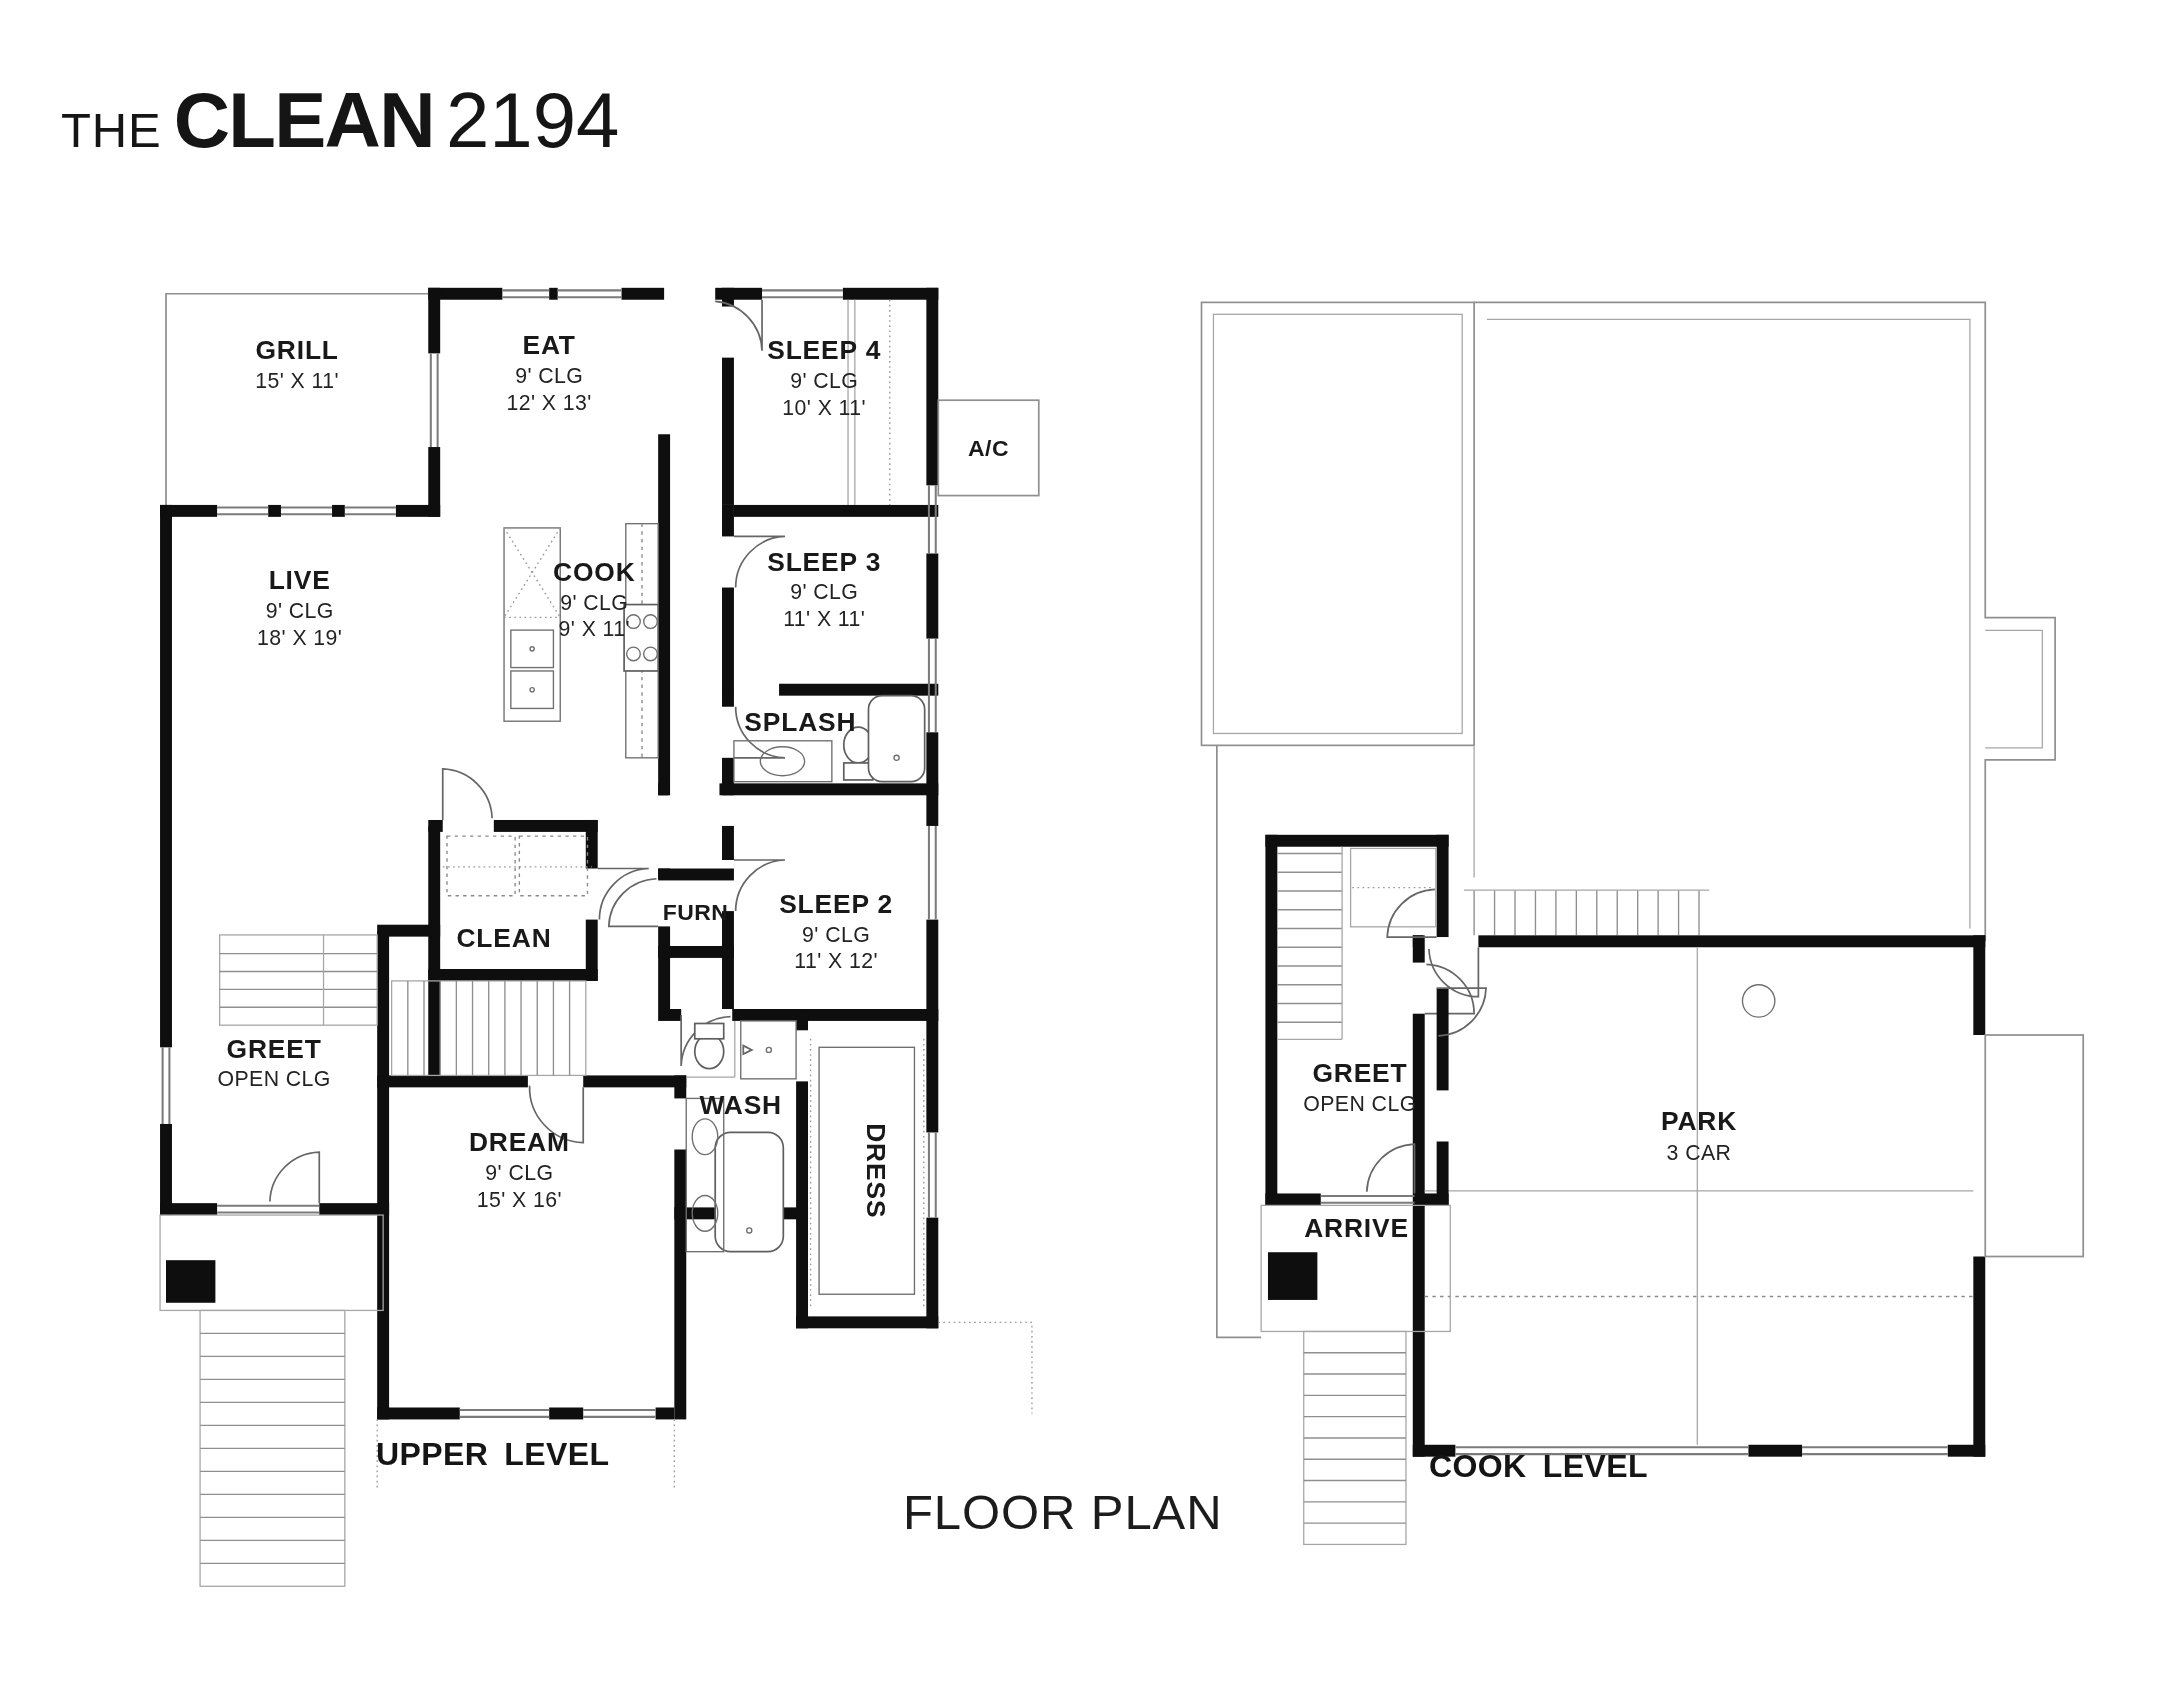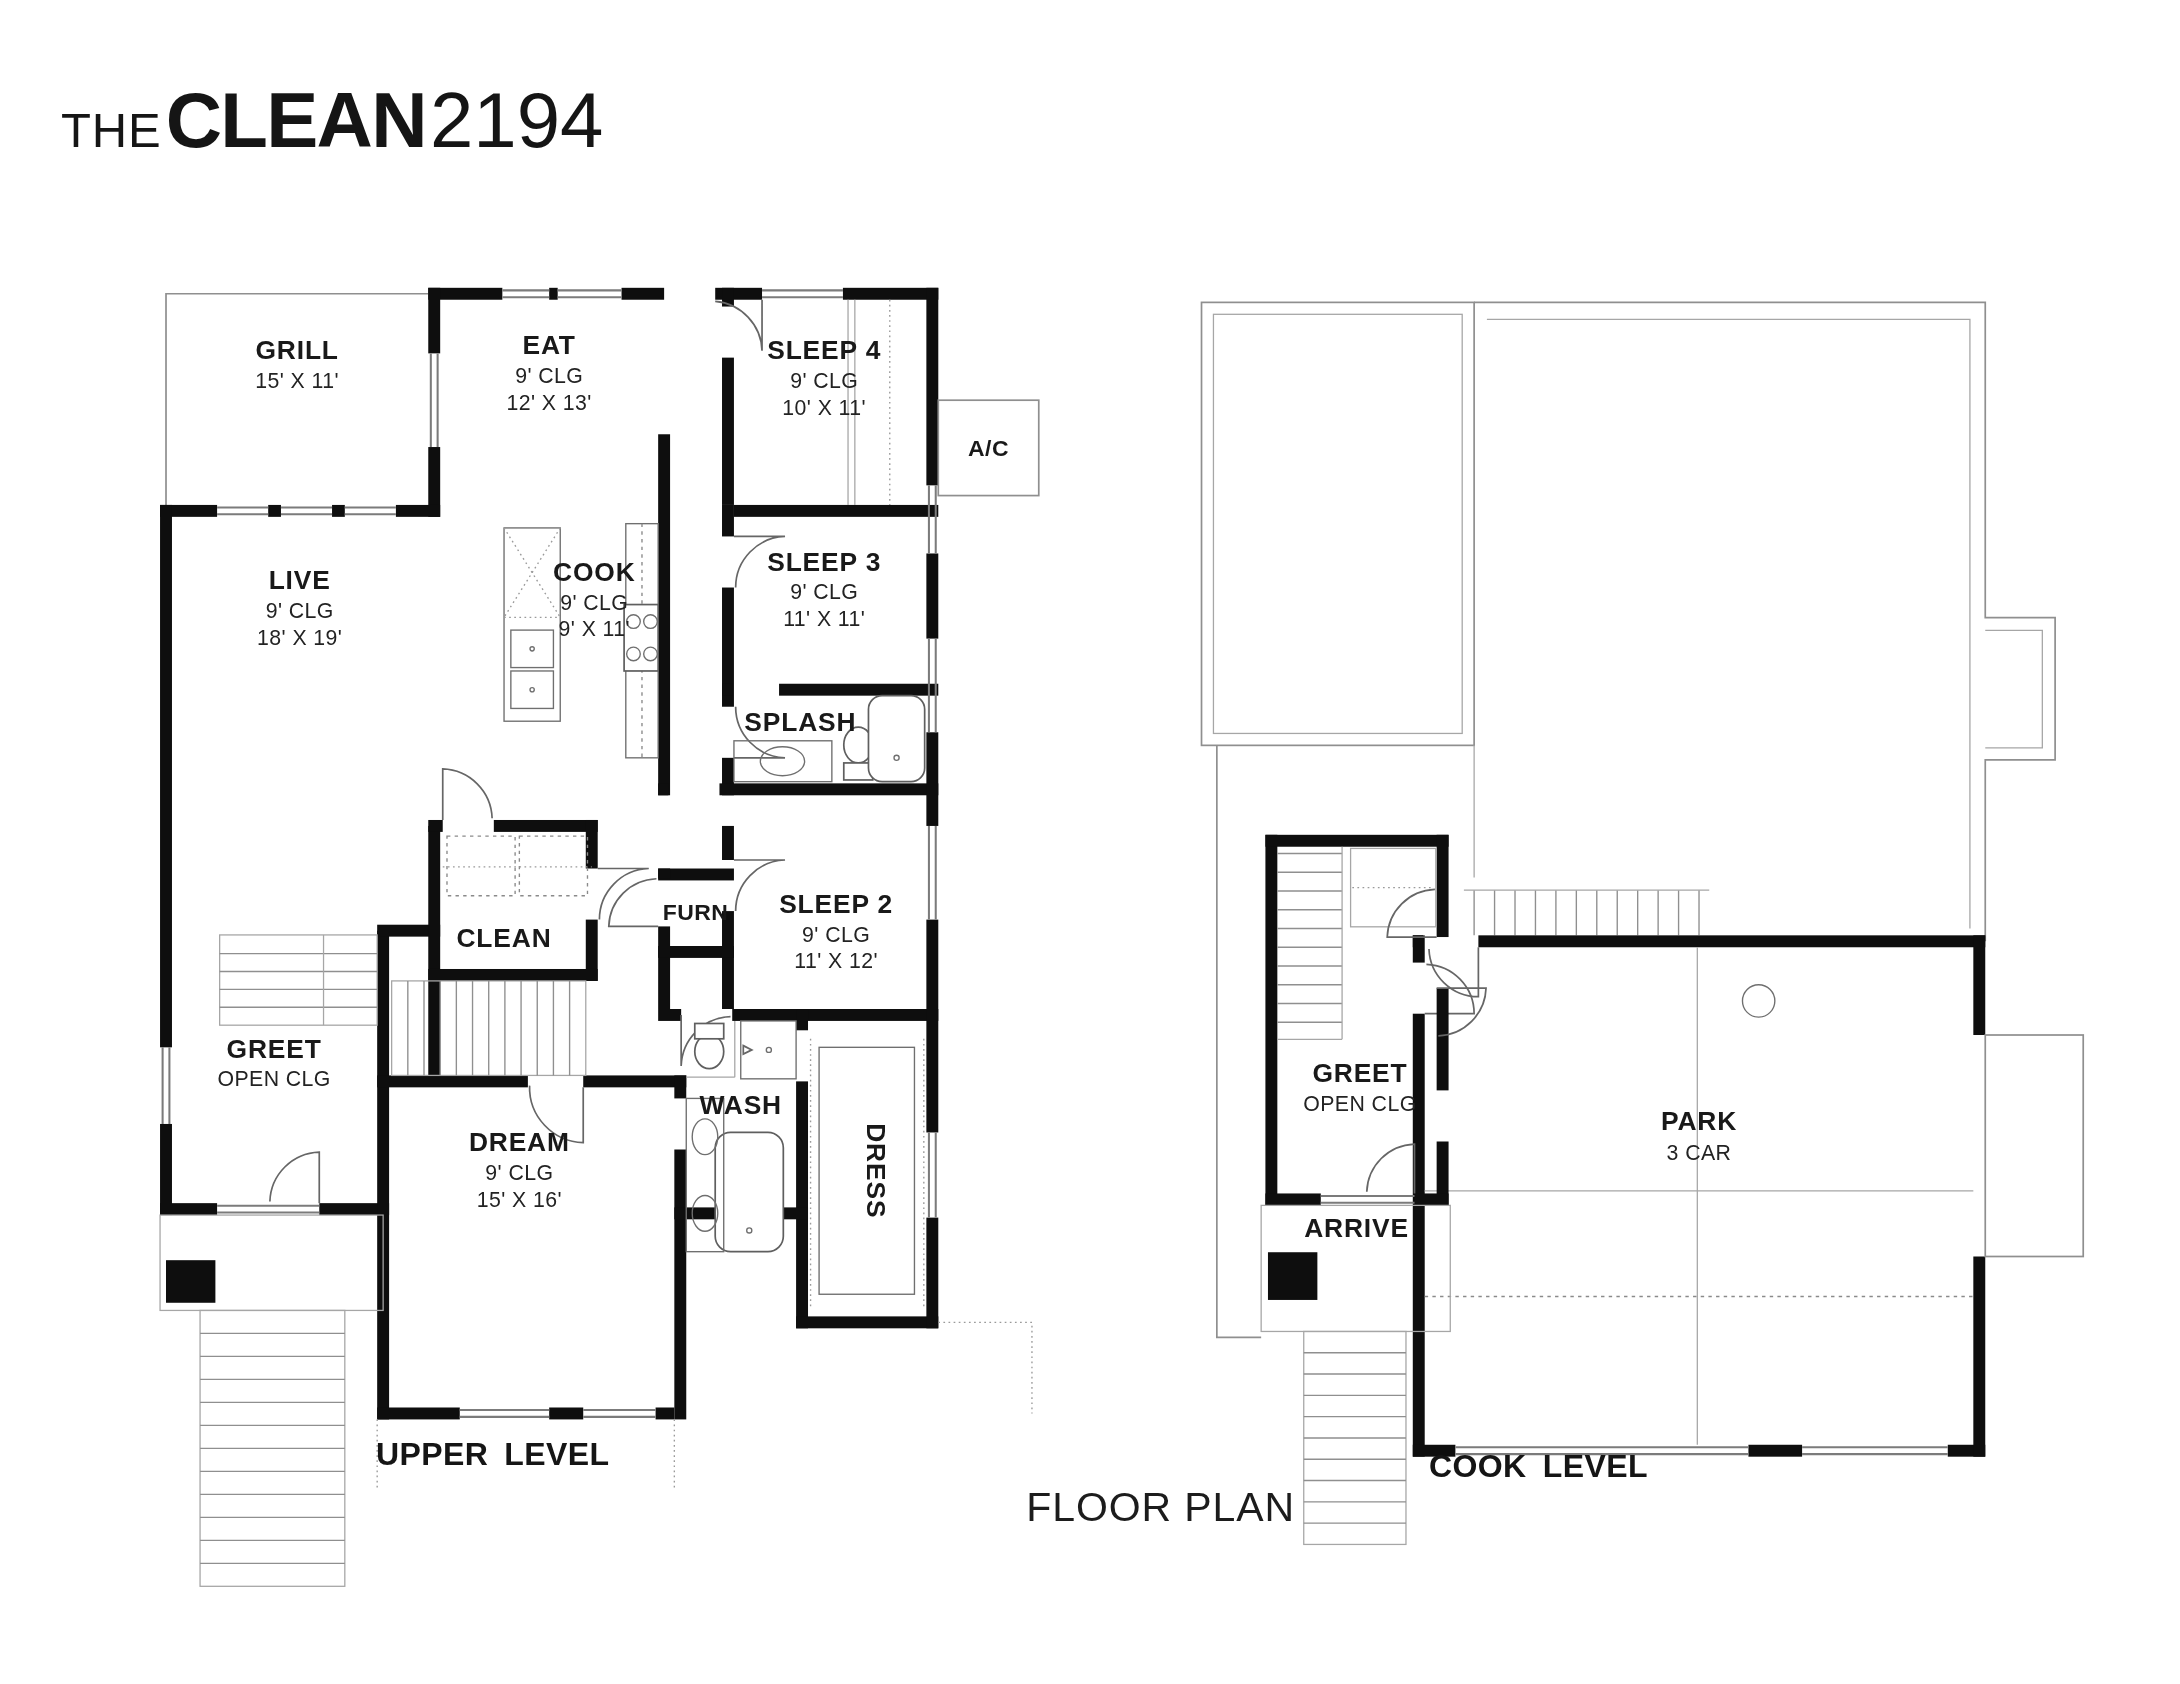--- a/index.html
+++ b/index.html
@@ -1,31 +1,31 @@
 <!DOCTYPE html>
 <html style="font-size:13.6px"><head>
 <meta charset="utf-8">
 <style>
   html,body{margin:0;padding:0;background:#ffffff;}
   body{width:2181px;height:1685px;position:relative;overflow:hidden;
        font-family:"Liberation Sans",sans-serif;color:#151515;}
   .abs{position:absolute;}
 
   
-  #title{left:61px;top:75px;display:flex;align-items:baseline;gap:4px;white-space:nowrap;}
+  #title{left:61px;top:75px;display:flex;align-items:baseline;gap:12px;white-space:nowrap;}
   #title .t-the{font-size:49px;font-weight:400;letter-spacing:0.9px;}
   #title .t-name{font-size:78px;font-weight:800;letter-spacing:-1.7px;}
   #title .t-num{font-size:78px;font-weight:300;letter-spacing:0px;}
 
   
   .level-caption{font-size:32px;letter-spacing:0.4px;white-space:nowrap;}
   .level-caption .cap-b{font-weight:800;margin-top:12px;}
   .level-caption .cap-l{font-weight:700;margin-left:6.8px;}
-  #floorplan-caption{left:903px;top:1484px;width:392px;text-align:right;
-      font-size:41px;font-weight:400;letter-spacing:0.9px;color:#1c1c1c;}
+  #floorplan-caption{left:903px;top:1484px;width:392px;text-align:left;
+      font-size:49px;font-weight:400;letter-spacing:0.9px;color:#1c1c1c;}
 
   
   svg{position:absolute;overflow:visible;}
   .wall{fill:#0e0e0e;}
   .thin{stroke:#8f8f8f;stroke-width:2;fill:none;}
   .thin2{stroke:#a6a6a6;stroke-width:1.5;fill:none;}
   .fix{stroke:#5f5f5f;stroke-width:2;fill:#ffffff;}
   .fixl{stroke:#6f6f6f;stroke-width:1.6;fill:none;}
   .dash{stroke:#8a8a8a;stroke-width:1.6;fill:none;stroke-dasharray:4 5;}
   .dot{stroke:#9a9a9a;stroke-width:1.6;fill:none;stroke-dasharray:2 4;}

